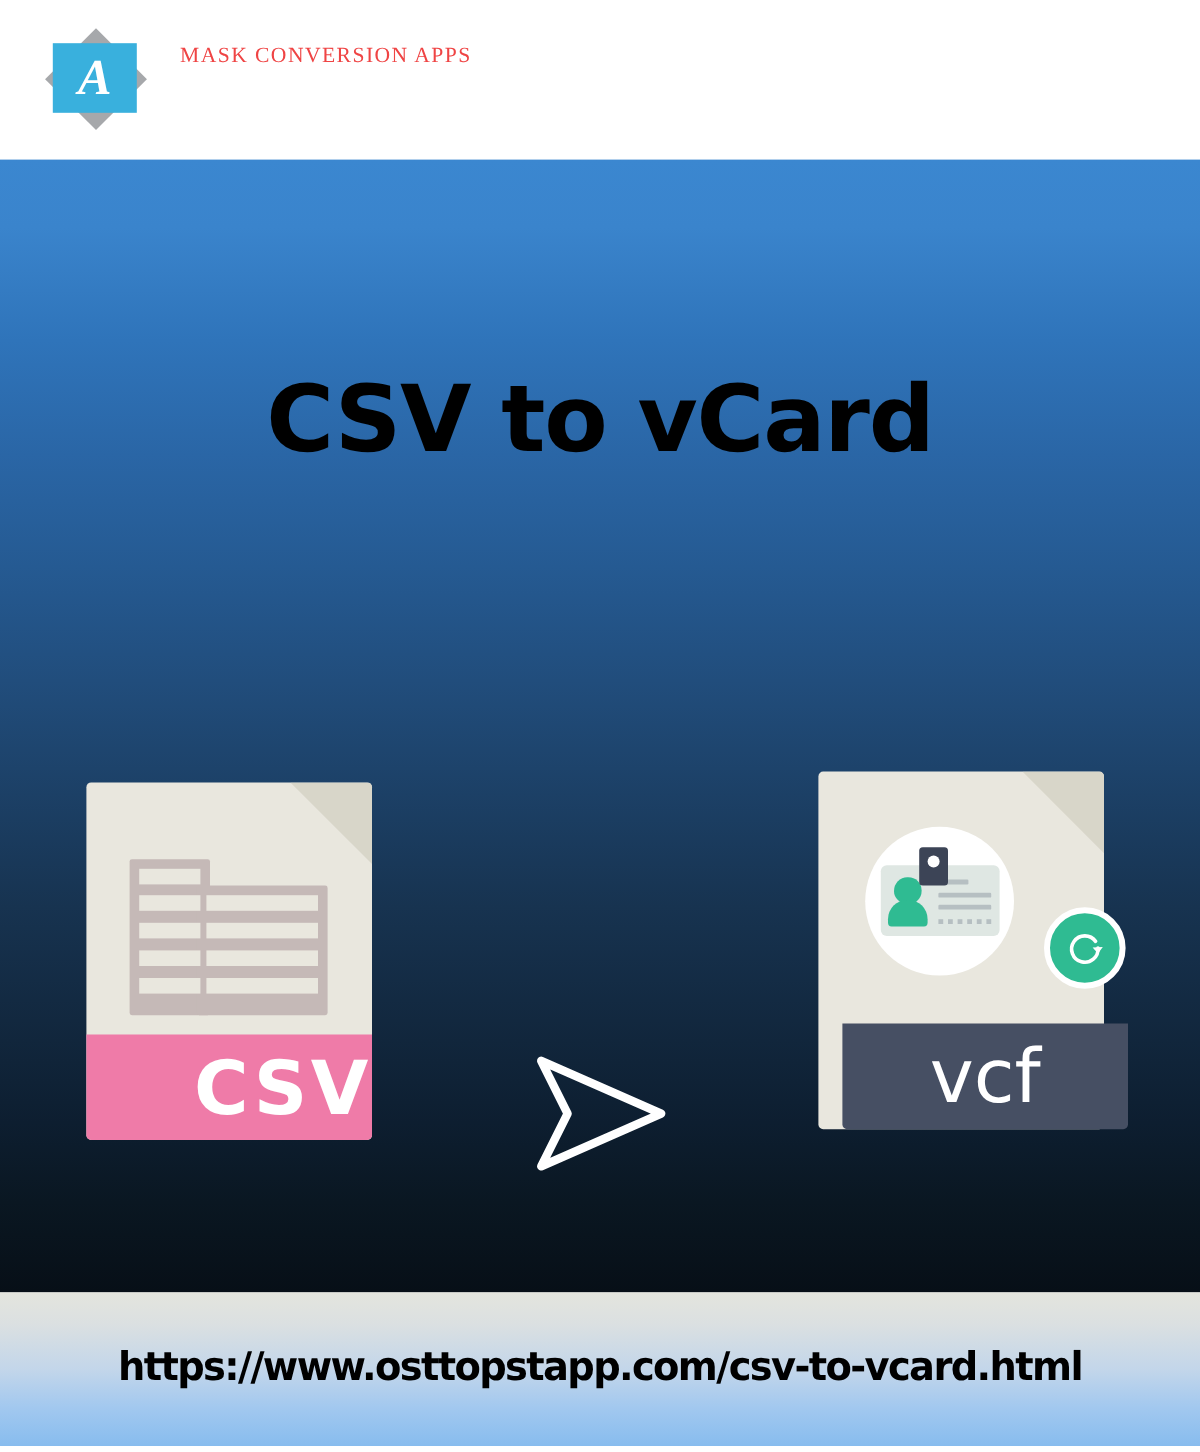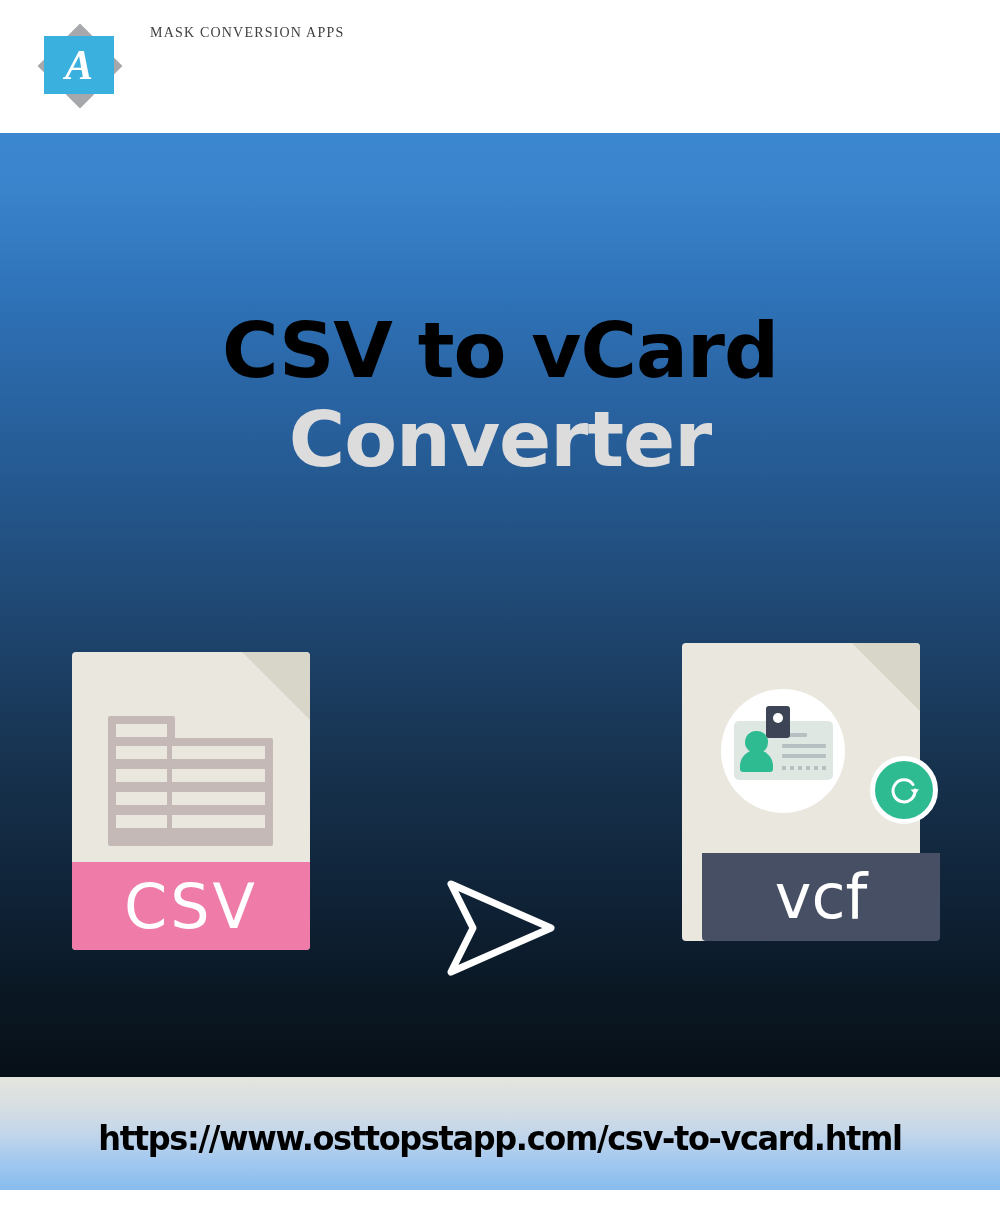--- a/index.html
+++ b/index.html
@@ -75,25 +75,25 @@
     font-weight: bold;
     font-size: 40px;
     line-height: 44px;
     letter-spacing: 0.5px;
     color: #6f7173;
     -webkit-text-stroke: 1.1px #4a4c4e;
     text-shadow: 1px 1px 0 rgba(255,255,255,0.85);
     white-space: nowrap;
   }
   .brand-sub {
-    margin-top: 1px;
+    margin-top: 12px;
     font-family: "Liberation Serif", serif;
-    font-size: 14px;
+    font-size: 18px;
     letter-spacing: 1.2px;
-    color: #404040;
+    color: #ef4444;
     white-space: nowrap;
   }
   .header-site {
     position: absolute;
     right: 38px; top: 50px;
     font-family: "DejaVu Sans", sans-serif;
     font-weight: bold;
     font-size: 29px;
     letter-spacing: -0.4px;
     color: #4b95e0;
@@ -186,22 +186,23 @@
   .file-band.csv { background: #ef7ba8; }
   .file-band.vcf { background: #464f63; margin-left: 20px; }
   .band-label {
     font-family: "DejaVu Sans", sans-serif;
     color: #ffffff;
     display: block;
   }
   .band-label.csv {
     font-size: 62px;
     line-height: 90px;
-    font-weight: normal;
+    font-weight: bold;
     letter-spacing: 3px;
+    text-align: right;
   }
   .band-label.vcf {
     font-size: 62px;
     line-height: 88px;
     font-weight: normal;
     letter-spacing: 0px;
   }
 
   
   .csv-table {
@@ -301,21 +302,21 @@
     position: absolute;
     left: 443px; top: 245px;
     width: 116px; height: 100px;
   }
 
   
   .footer {
     position: absolute;
     left: 0; top: 1077px;
     width: 1000px;
-    height: 113px;
+    height: 128px;
     background: linear-gradient(to bottom, #e4e5de 0%, #dbe0e1 20%, #c3d6ea 50%, #a2c8ef 75%, #87bcee 100%);
     overflow: hidden;
   }
   .footer-url {
     position: absolute;
     left: 0; top: 42px;
     width: 1000px;
     text-align: center;
     font-family: "DejaVu Sans", sans-serif;
     font-weight: bold;
@@ -343,21 +344,20 @@
         <div class="brand-sub">MASK CONVERSION APPS</div>
       </div>
     </div>
 
   </div>
 
   <div class="stage">
 
     <div class="headline">
       <div class="headline-line1">CSV to vCard</div>
-      <div class="headline-line2">Converter</div>
     </div>
 
     <div class="icon-row">
 
       <div class="fileicon csv">
         <div class="file-body"></div>
         <div class="file-fold"></div>
 
         <div class="csv-table">
           <div class="csv-tbl-left"></div>

